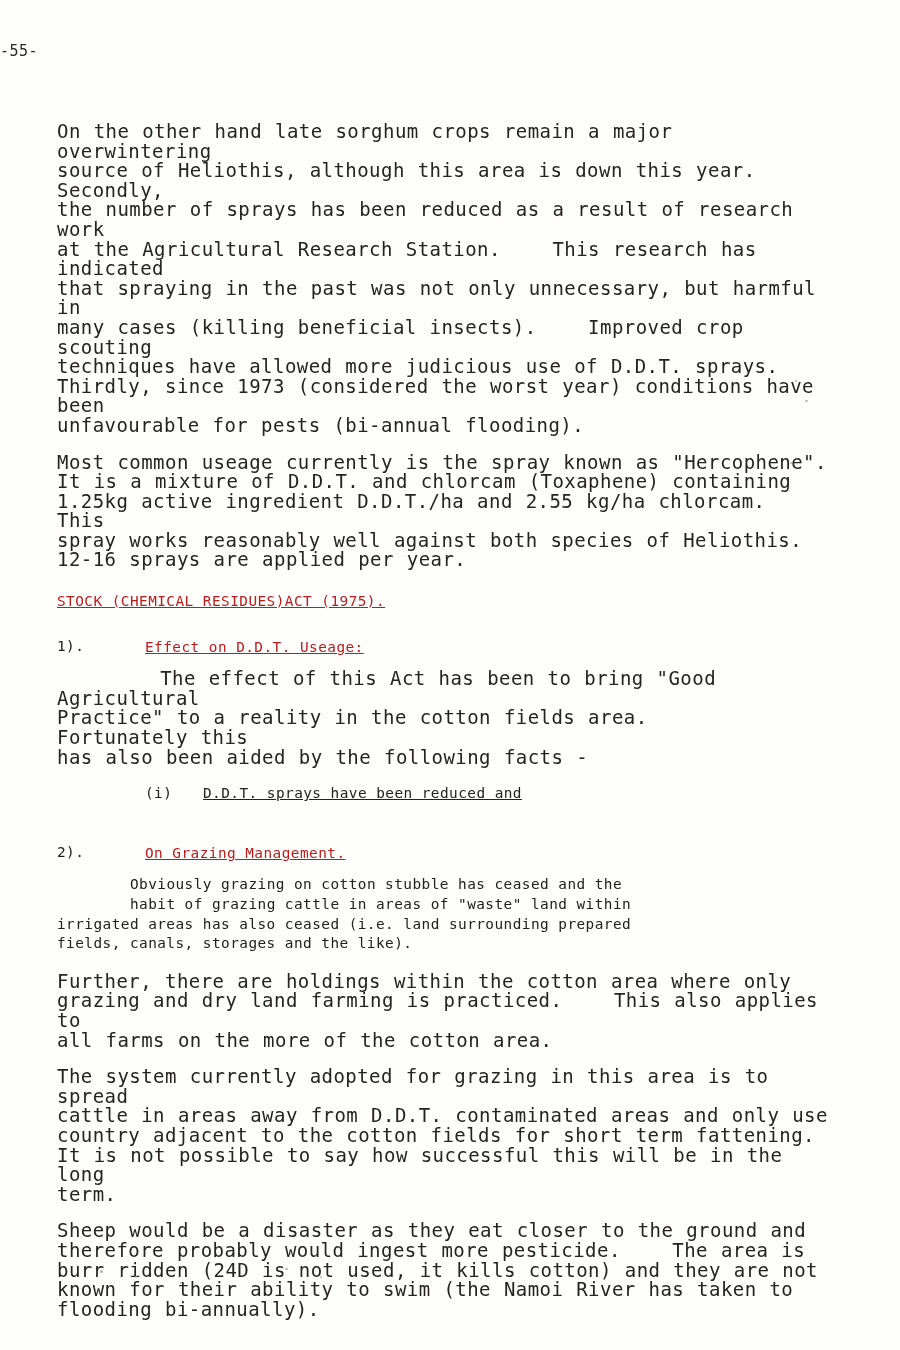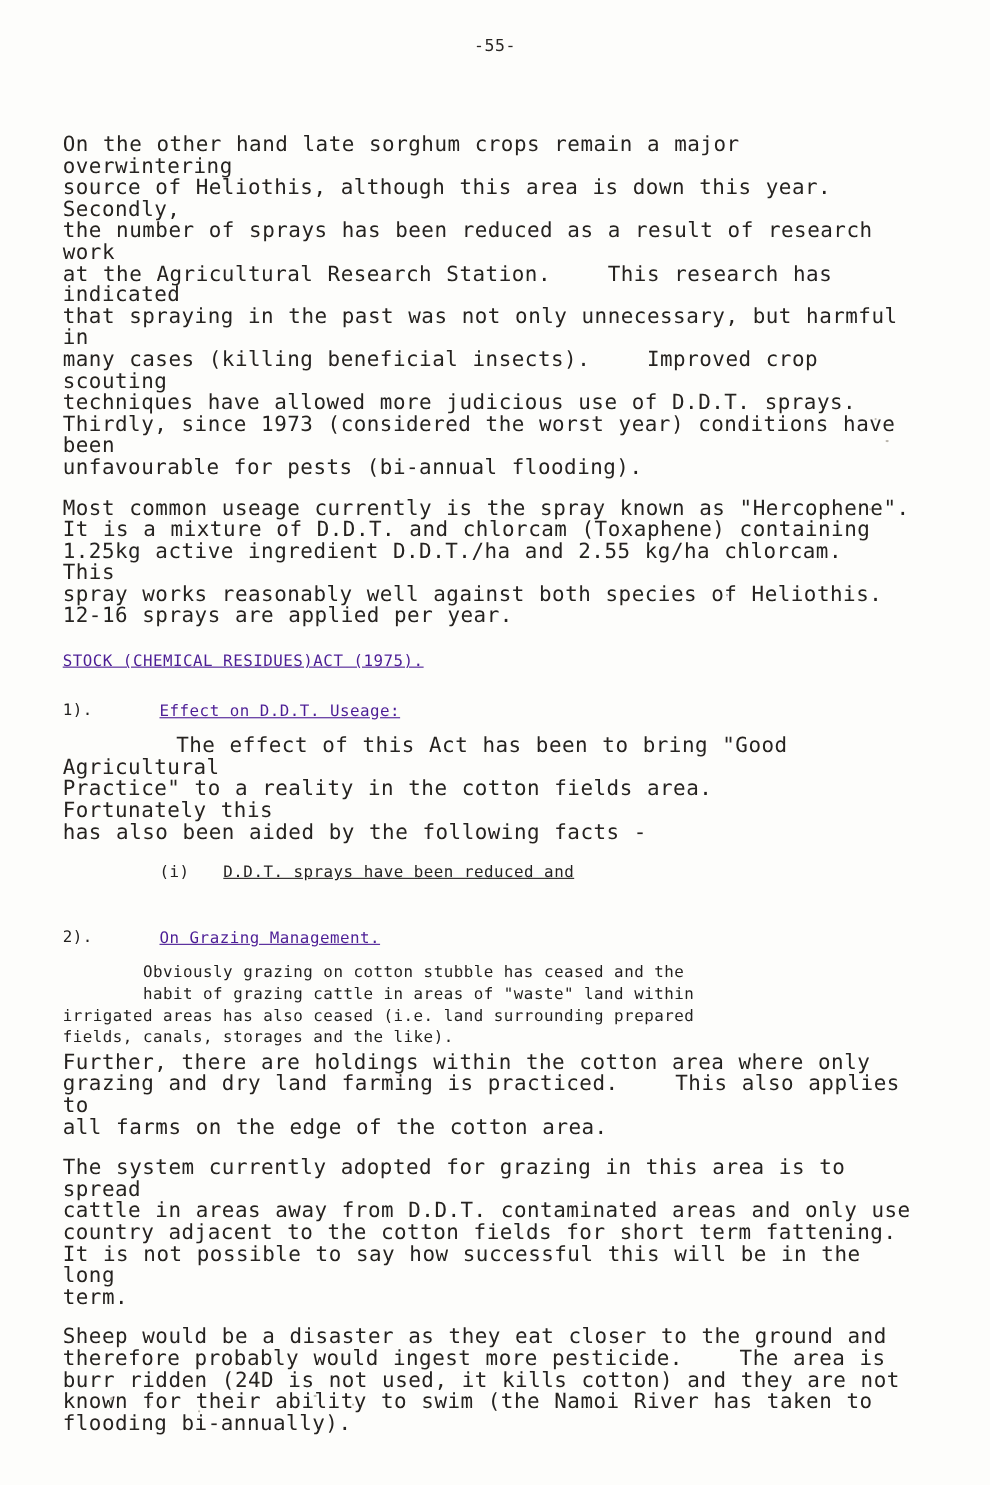--- a/index.html
+++ b/index.html
@@ -16,24 +16,23 @@
     overflow: hidden;
   }
   .page {
     position: relative;
     width: 900px;
     height: 1350px;
     background: #fdfdfb;
     box-sizing: border-box;
   }
   .page-number {
-    text-align: center;
     font-size: 15px;
     letter-spacing: 0.5px;
-    padding-top: 32px;
+    padding-top: 42px;
     color: #2a2724;
   }
   .body-area {
     position: absolute;
     left: 57px;
     top: 122px;
     width: 772px;
   }
   p, .para {
     font-size: 19px;
@@ -43,21 +42,21 @@
     color: #262320;
     white-space: pre-wrap;
     word-spacing: 1px;
   }
   .heading-underline {
     font-size: 14.4px;
     line-height: 19.6px;
     letter-spacing: 0.45px;
     text-decoration: underline;
     display: inline;
-    color: #4c1d95;
+    color: #b91c1c;
   }
   .section-head {
     margin: 22px 0 16px 0;
     font-size: 14.4px;
     letter-spacing: 0.45px;
   }
   .numbered {
     display: flex;
     margin: 26px 0 12px 0;
     font-size: 14.4px;
@@ -86,21 +85,21 @@
   .roman-item .text {
     flex: 1 1 auto;
     white-space: pre-wrap;
     text-decoration: underline;
   }
   .grazing-intro {
     white-space: pre-wrap;
     font-size: 14.4px;
     line-height: 19.6px;
     letter-spacing: 0.45px;
-    margin-bottom: 3px;
+    margin-bottom: 18px;
   }
   .speck {
     position: absolute;
     background: #b9b4ab;
     border-radius: 50%;
   }
 </style>
 </head>
 <body>
 
@@ -154,21 +153,21 @@
     </div>
 
     <div class="grazing-intro">        Obviously grazing on cotton stubble has ceased and the
         habit of grazing cattle in areas of "waste" land within
 irrigated areas has also ceased (i.e. land surrounding prepared
 fields, canals, storages and the like).</div>
 
 
     <div class="para">Further, there are holdings within the cotton area where only
 grazing and dry land farming is practiced.    This also applies to
-all farms on the edge of the cotton area.</div>
+all farms on the more of the cotton area.</div>
 
     <div class="para">The system currently adopted for grazing in this area is to spread
 cattle in areas away from D.D.T. contaminated areas and only use
 country adjacent to the cotton fields for short term fattening.
 It is not possible to say how successful this will be in the long
 term.</div>
 
     <div class="para">Sheep would be a disaster as they eat closer to the ground and
 therefore probably would ingest more pesticide.    The area is
 burr ridden (24D is not used, it kills cotton) and they are not

